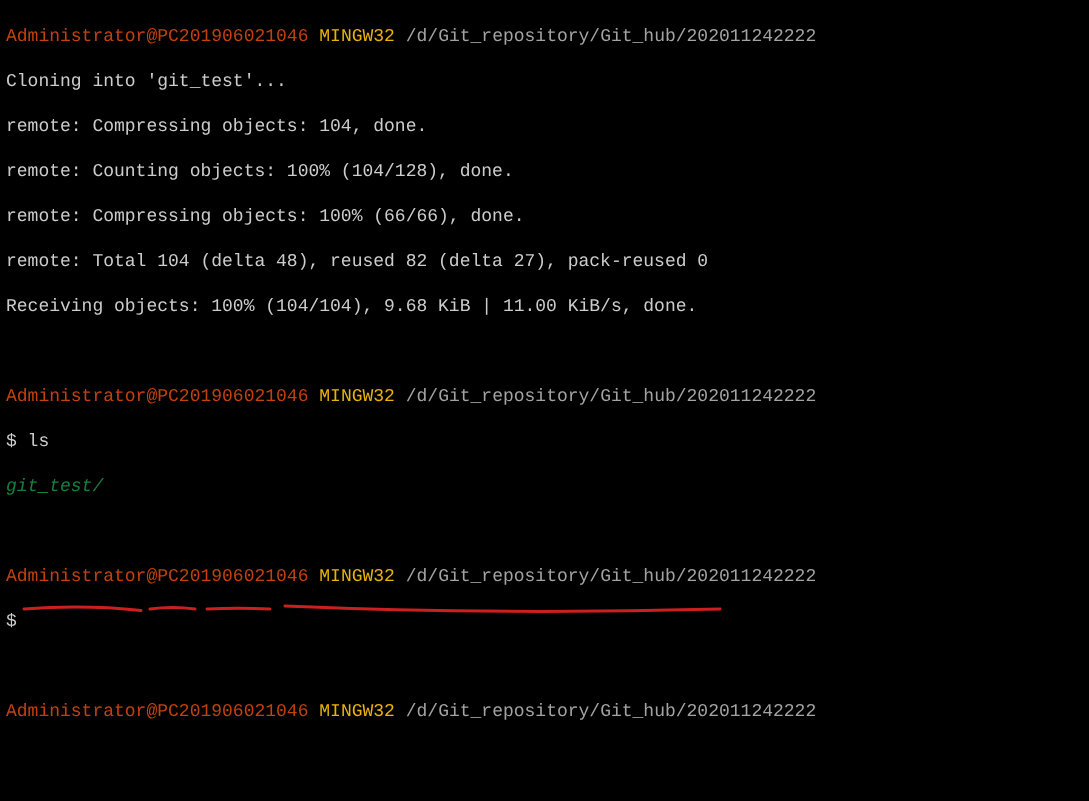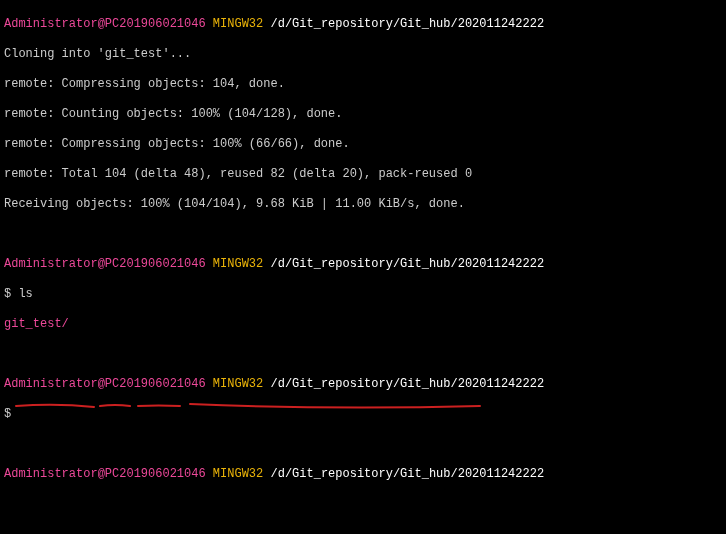--- a/index.html
+++ b/index.html
@@ -10,25 +10,25 @@
     font-family: Consolas, "Courier New", monospace;
     font-size: 12px;
     line-height: 15px;
     width: 726px;
   }
   .term {
     padding: 2px 4px;
     white-space: pre;
     position: relative;
   }
-  .g { color: #ec4899; }
+  .g { color: #c2410c; }
   .m { color: #eab308; }
-  .y { color: #ffffff; text-align: right; }
+  .y { color: #a3a3a3; text-align: right; }
   .w { color: #cccccc; }
-  .b { color: #ec4899; }
+  .b { color: #15803d; font-style: italic; }
   .line { display: block; }
   .annot {
     position: absolute;
     pointer-events: none;
   }
   .annot path {
     stroke: #cc2020;
     stroke-width: 2;
     fill: none;
     stroke-linecap: round;
@@ -36,21 +36,21 @@
 </style>
 </head>
 <body>
 
 <div class="term">
 <span class="line"><span class="g"><span>Administrator</span>@<span>PC201906021046</span></span> <span class="m">MINGW32</span> <span class="y">/d/Git_repository/Git_hub/202011242222</span></span>
 <span class="line w">Cloning into 'git_test'...</span>
 <span class="line w">remote: Compressing objects: 104, done.</span>
 <span class="line w">remote: Counting objects: 100% (104/128), done.</span>
 <span class="line w">remote: Compressing objects: 100% (66/66), done.</span>
-<span class="line w">remote: Total 104 (delta 48), reused 82 (delta 20), pack-reused 0</span>
+<span class="line w">remote: Total 104 (delta 48), reused 82 (delta 27), pack-reused 0</span>
 <span class="line w">Receiving objects: 100% (104/104), 9.68 KiB | 11.00 KiB/s, done.</span>
 <span class="line"> </span>
 <span class="line"><span class="g"><span>Administrator</span>@<span>PC201906021046</span></span> <span class="m">MINGW32</span> <span class="y">/d/Git_repository/Git_hub/202011242222</span></span>
 <span class="line"><span class="w">$ </span><span class="w">ls</span></span>
 <span class="line b">git_test/</span>
 <span class="line"> </span>
 <span class="line"><span class="g"><span>Administrator</span>@<span>PC201906021046</span></span> <span class="m">MINGW32</span> <span class="y">/d/Git_repository/Git_hub/202011242222</span></span>
 <span class="line w">$ </span>
 <span class="line"> </span>
 <span class="line"><span class="g"><span>Administrator</span>@<span>PC201906021046</span></span> <span class="m">MINGW32</span> <span class="y">/d/Git_repository/Git_hub/202011242222</span></span>

